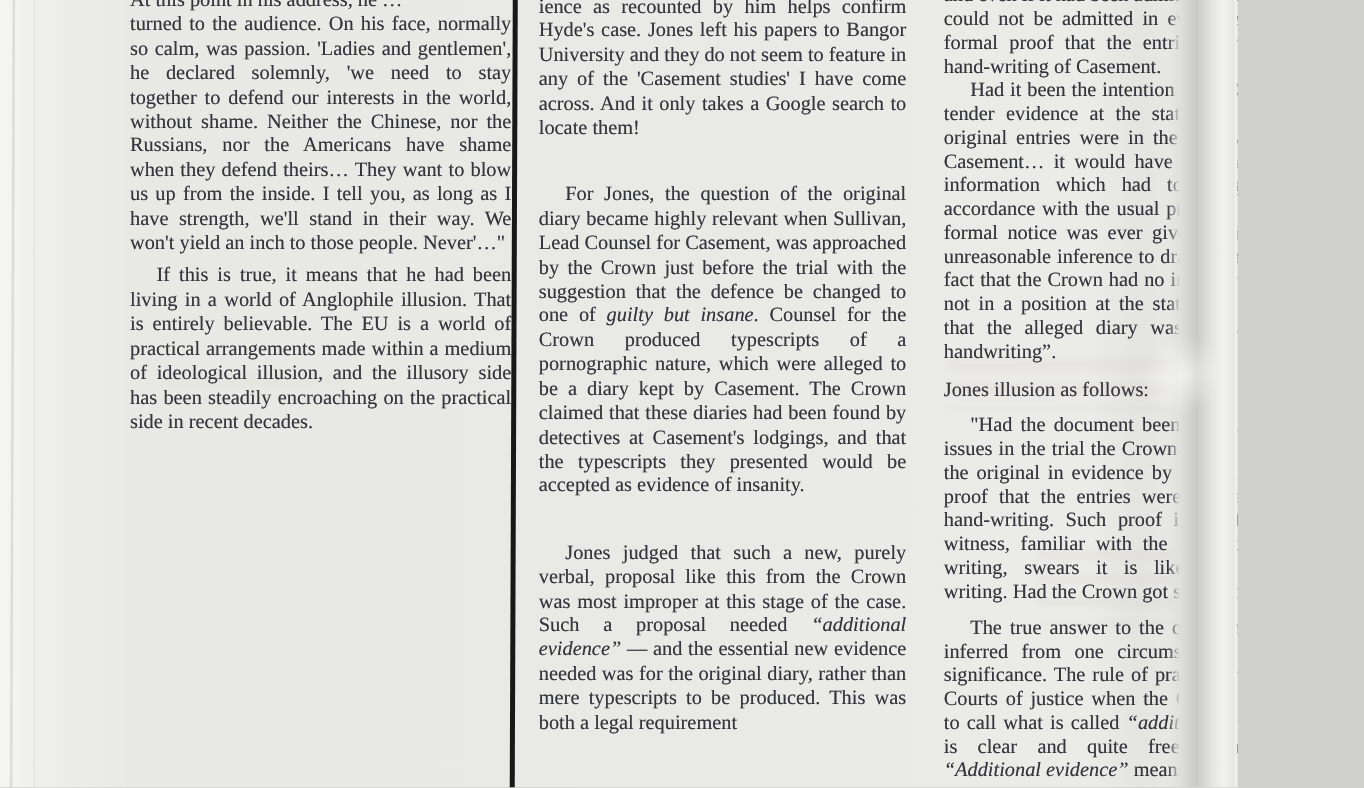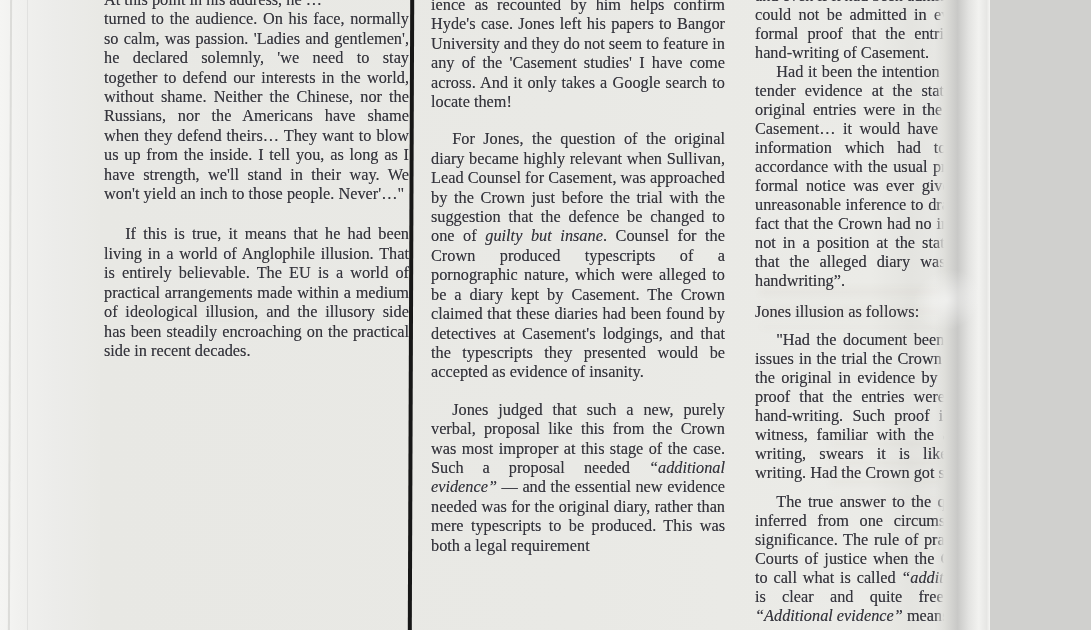--- a/index.html
+++ b/index.html
@@ -47,25 +47,25 @@
     text-align:justify;
     text-shadow:0 0 .5px rgba(53,53,61,.55);
     hyphens:auto;-webkit-hyphens:auto;
   }
   .col1{left:104px;width:305px;top:-10px;}
   .col2{left:431px;width:294px;top:-5px;}
   .col3{left:755px;width:294px;top:-14px;line-height:19px;}
   .para{margin:0;}
   .para .it{font-style:italic;}
   .indent{text-indent:1.3em;}
-  .gap-sm{margin-top:21px;}
+  .gap-sm{margin-top:7px;}
   .gap-q{margin-top:9px;}
   .gap-t{margin-top:10px;}
   .gap-jc{margin-top:12px;}
-  .gap-fj{margin-top:18px;}
+  .gap-fj{margin-top:34px;}
 </style>
 </head>
 <body>
 
 <div class="scan">
   <div class="left-edge">
     <div class="fold-line fold-a"></div>
     <div class="fold-line fold-b"></div>
   </div>
 

